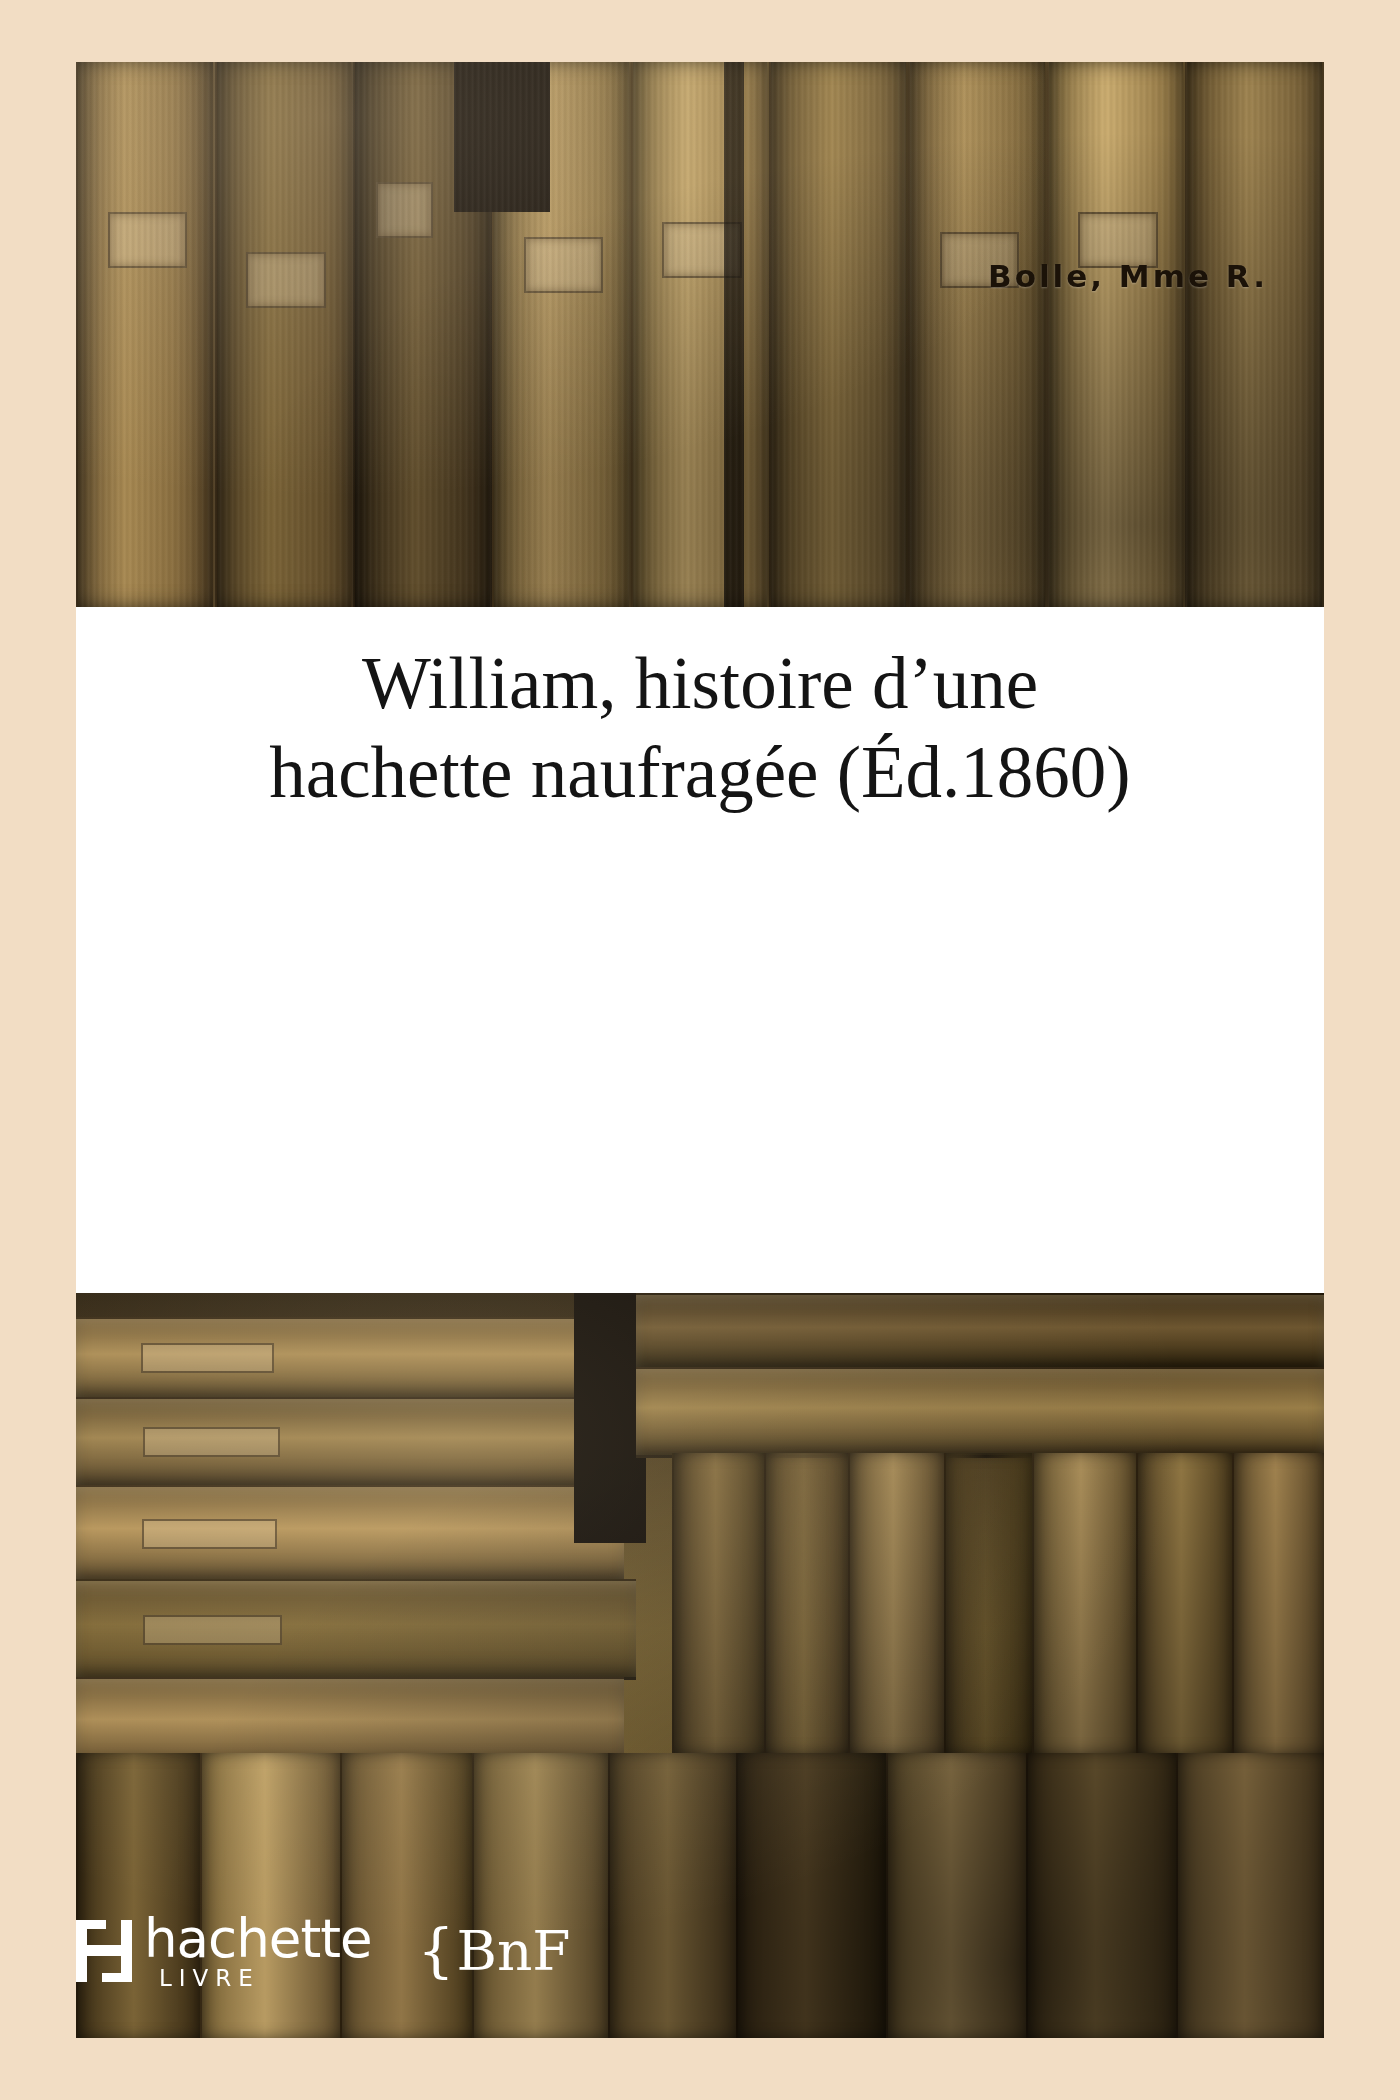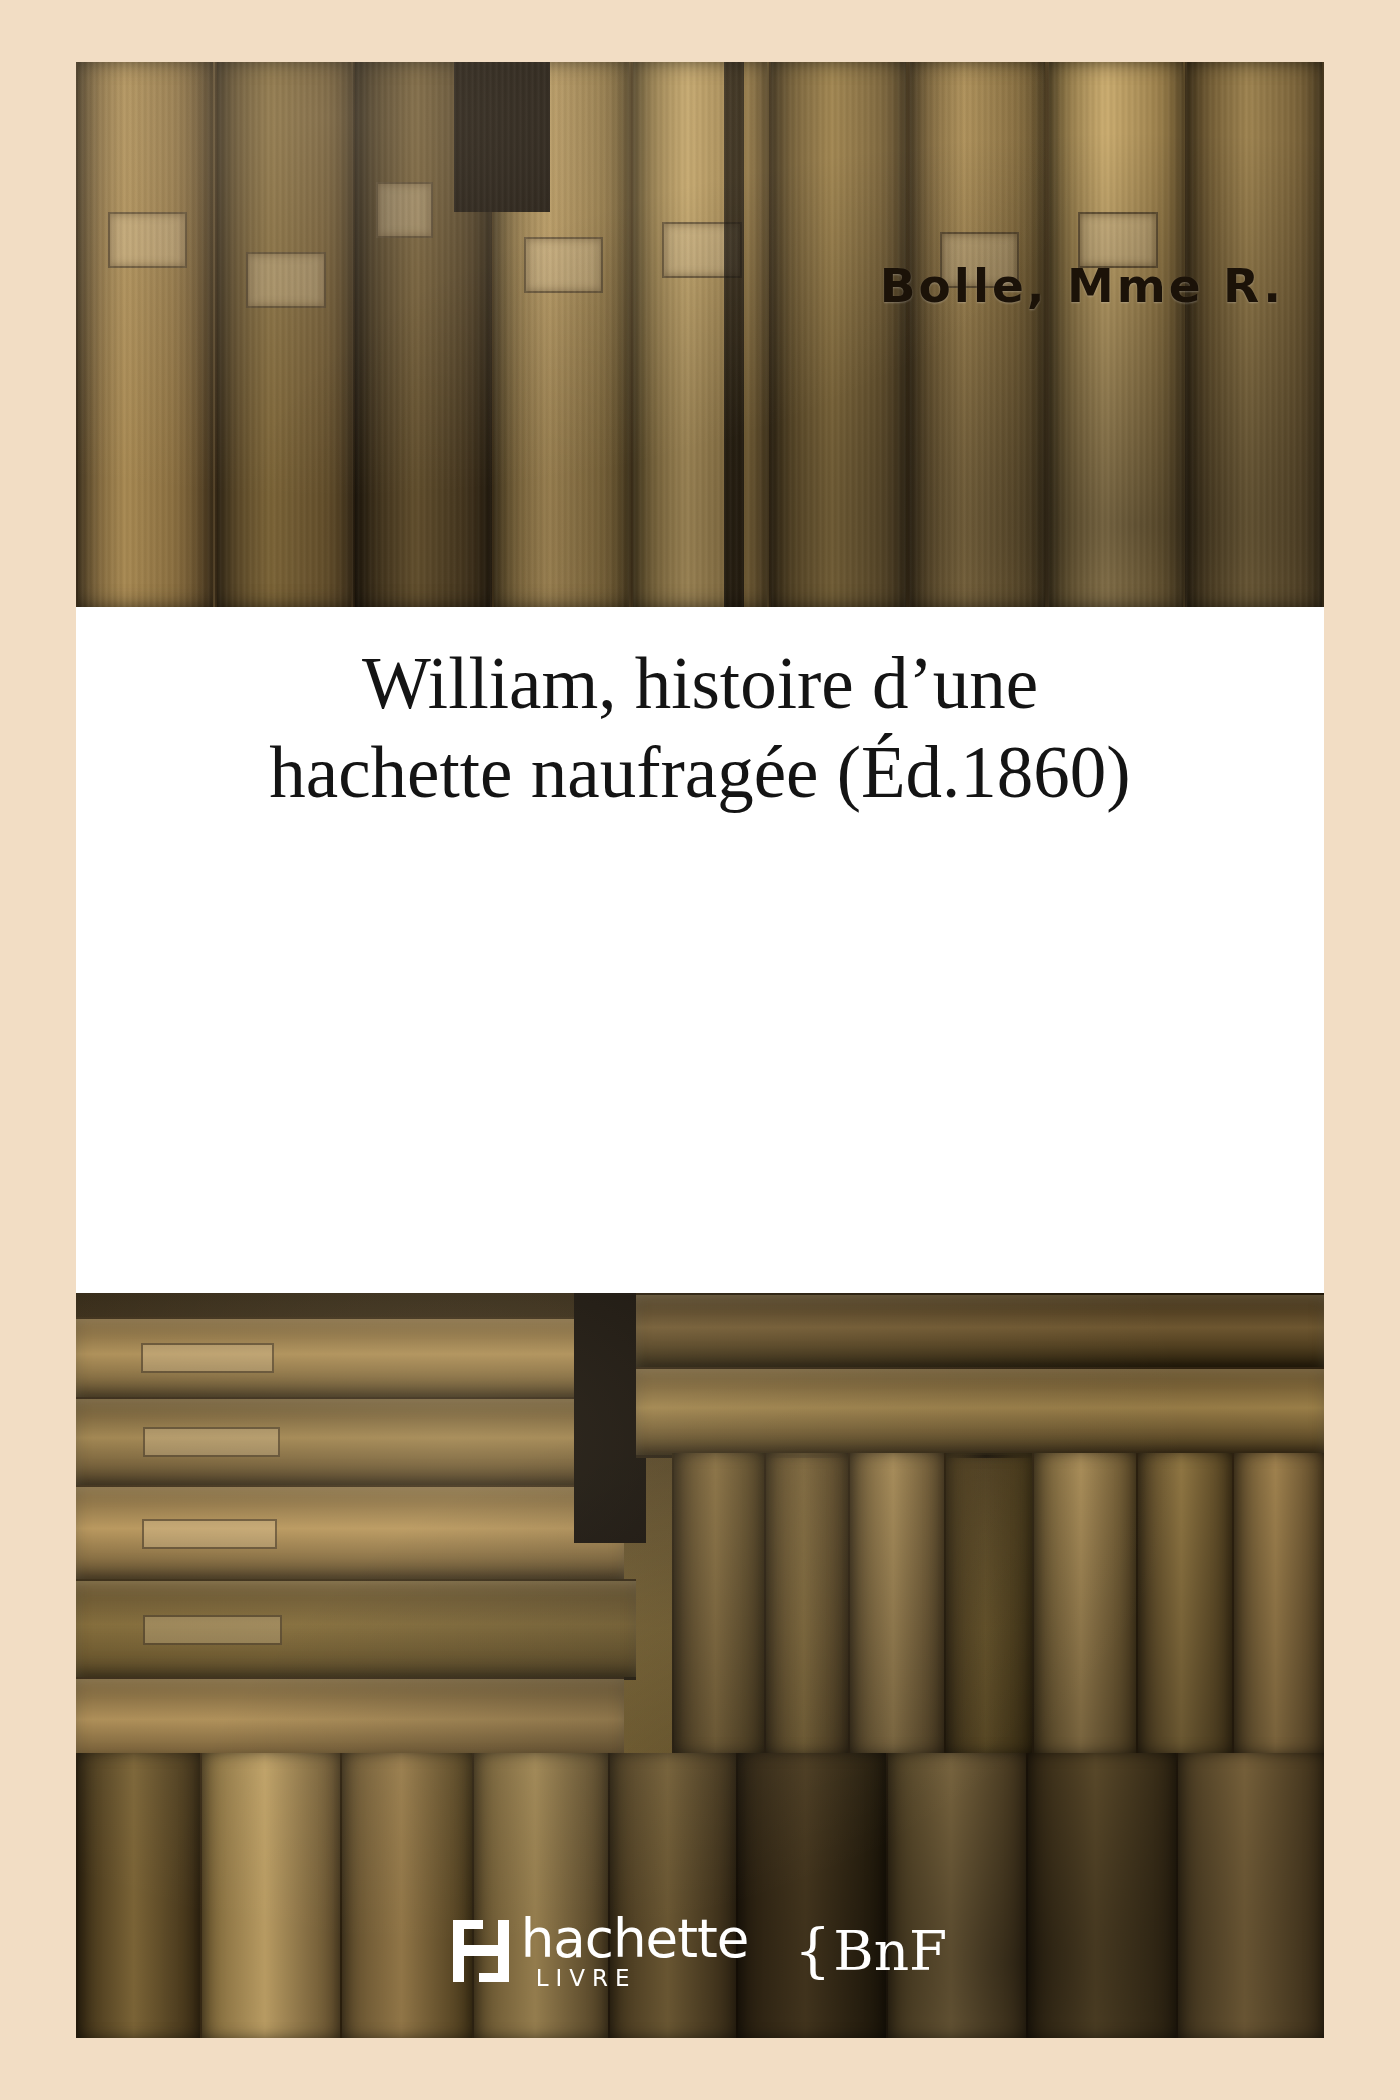--- a/index.html
+++ b/index.html
@@ -95,26 +95,26 @@
     background:
       repeating-linear-gradient(90deg, rgba(255,255,255,0.04) 0px, rgba(0,0,0,0.06) 3px, rgba(255,255,255,0.02) 6px),
       radial-gradient(ellipse at 20% 10%, rgba(255,235,200,0.22), rgba(0,0,0,0) 55%),
       radial-gradient(ellipse at 85% 85%, rgba(0,0,0,0.45), rgba(0,0,0,0) 60%);
     pointer-events: none;
   }
 
   
   .author {
     position: absolute;
-    right: 40px;
+    right: 56px;
     top: 196px;
     color: #1b1208;
     font-family: "DejaVu Sans", sans-serif;
     font-weight: bold;
-    font-size: 47px;
+    font-size: 31px;
     letter-spacing: 3px;
     text-align: right;
     text-shadow: 0 1px 2px rgba(255,255,255,0.25);
   }
 
   
   .title-area {
     position: absolute;
     left: 0;
     top: 545px;
@@ -188,21 +188,21 @@
   }
 
   
   .logos {
     position: absolute;
     left: 0;
     bottom: 48px;
     width: 1248px;
     display: flex;
     align-items: center;
-    justify-content: center;
+    justify-content: flex-start;
     gap: 46px;
   }
 
   .hachette {
     display: flex;
     align-items: center;
     gap: 12px;
   }
   .hachette-mark {
     width: 56px;

